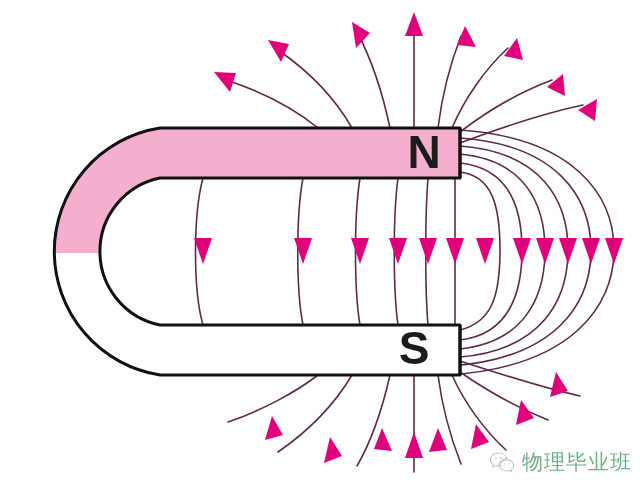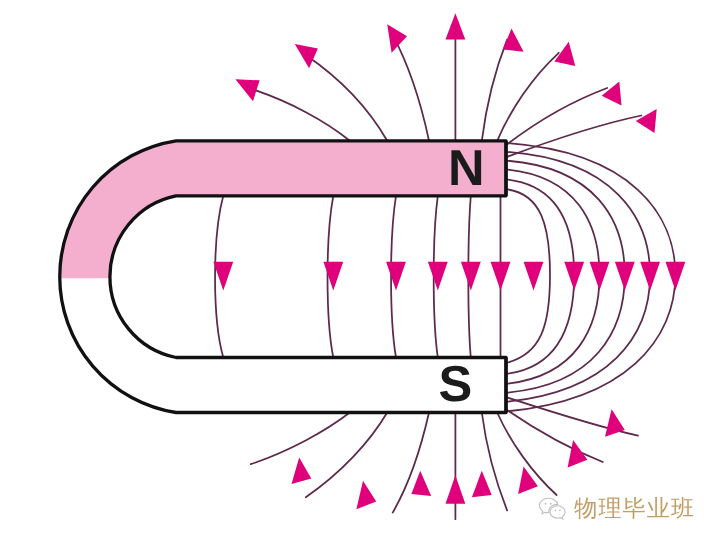--- a/index.html
+++ b/index.html
@@ -42,21 +42,21 @@
     bottom: 14px;
     display: flex;
     align-items: center;
     gap: 7px;
     opacity: 0.62;
     pointer-events: none;
   }
   .watermark-text {
     font-family: "DejaVu Sans", sans-serif;
     font-size: 21px;
-    color: #a16207;
+    color: #15803d;
     letter-spacing: 1px;
     white-space: nowrap;
   }
   .wechat-icon {
     width: 26px;
     height: 22px;
     display: block;
   }
 </style>
 </head>

